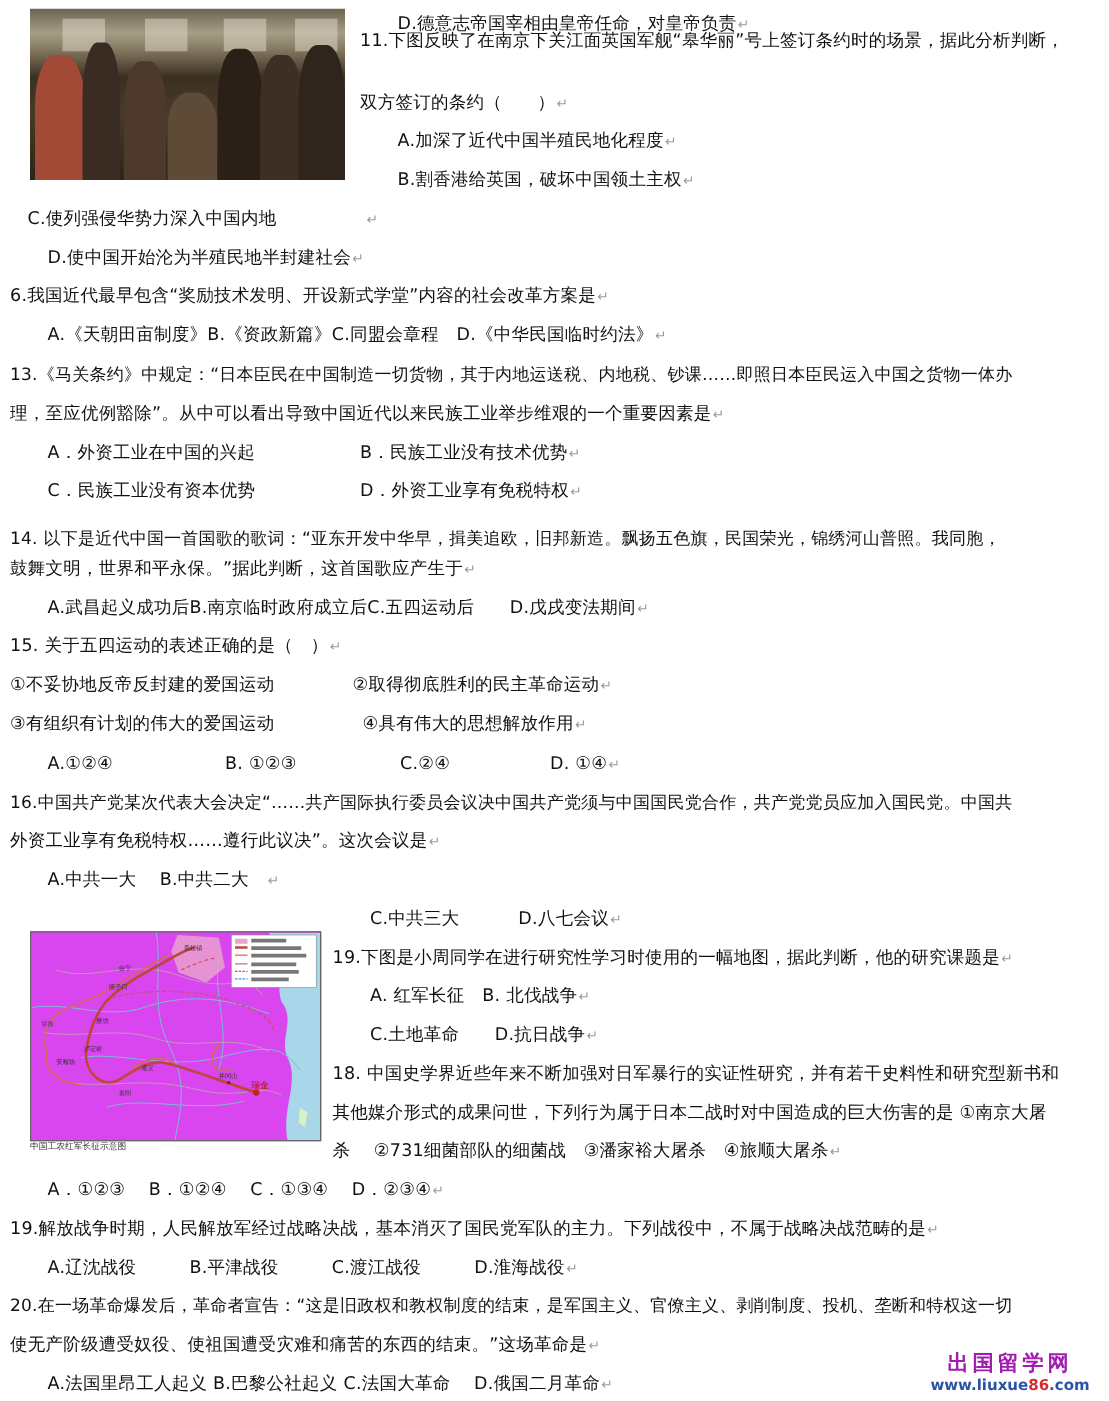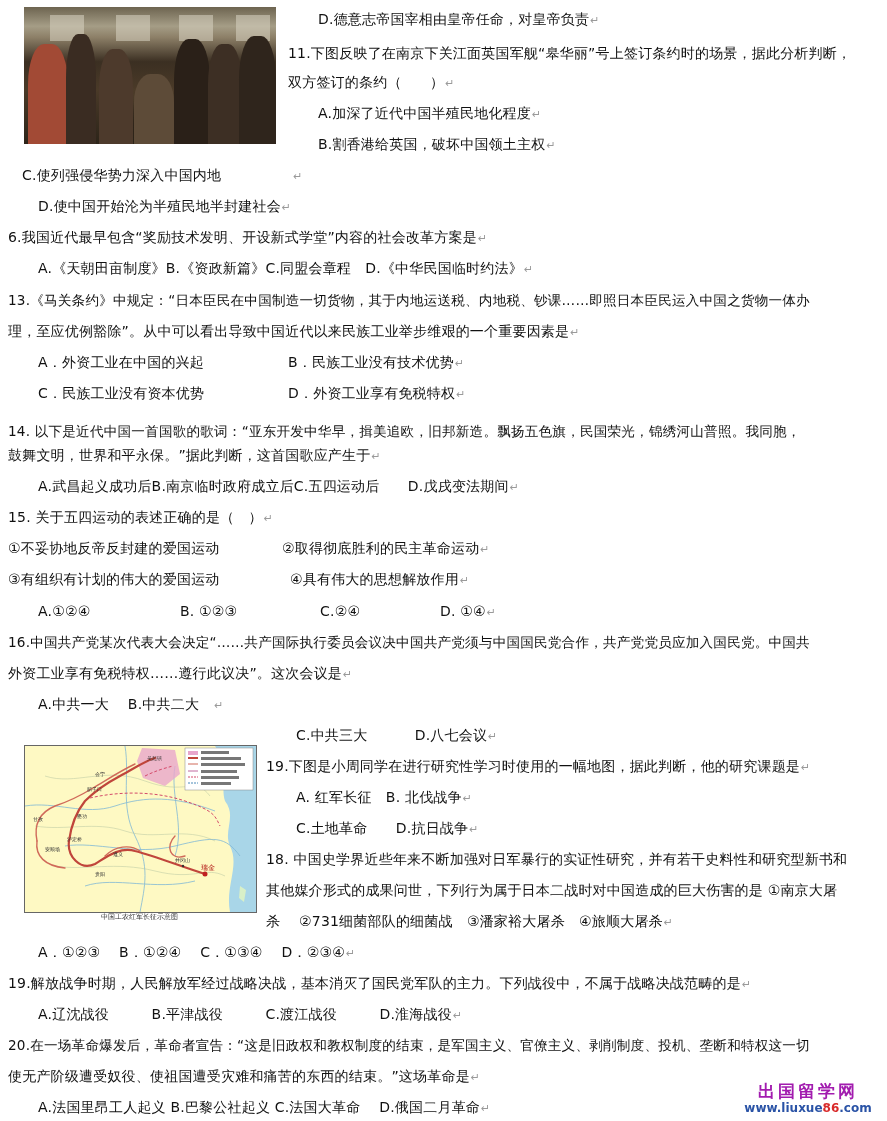--- a/index.html
+++ b/index.html
@@ -18,22 +18,22 @@
     left: 24px; top: 7px; width: 252px; height: 137px;
     background:
       radial-gradient(ellipse 30px 40px at 50px 75px, rgba(170,60,40,0.85), transparent 70%),
       radial-gradient(ellipse 40px 20px at 130px 90px, rgba(90,70,50,0.9), transparent 70%),
       radial-gradient(ellipse 70px 30px at 130px 120px, rgba(40,30,20,0.9), transparent 80%),
       linear-gradient(180deg, #6d6450 0%, #a59d86 14%, #8d8068 22%, #3b2f22 40%, #4a3a28 60%, #2c2419 100%);
     overflow: hidden;
   }
   .painting .win { position: absolute; top: 8px; width: 34px; height: 26px; background: #d8d3c3; opacity: .55; }
   .painting .fig { position: absolute; bottom: 0; border-radius: 40% 40% 0 0; }
-  .map-wrap { left: 24px; top: 745px; width: 231px; height: 166px; border: 1px solid #666; background: #fef9c3; overflow: hidden; }
-  .map-caption { position: absolute; left: 24px; top: 912px; width: 231px; text-align: center; font-size: 7px; color: #333; font-family: "DejaVu Serif", serif; }
+  .map-wrap { left: 24px; top: 745px; width: 231px; height: 166px; border: 1px solid #666; background: #d946ef; overflow: hidden; }
+  .map-caption { position: absolute; left: 24px; top: 912px; width: 231px; font-size: 7px; color: #333; font-family: "DejaVu Serif", serif; }
   .watermark { position: absolute; left: 733px; top: 1082px; width: 150px; text-align: center; }
   .wm-title { font-size: 17px; color: #a21caf; letter-spacing: 3px; line-height: 19px; font-weight: bold; }
   .wm-url { font-size: 12px; color: #2a53a6; line-height: 14px; font-weight: bold; }
   .wm-url .accent { color: #d92b2b; }
 </style>
 </head>
 <body>
 
 <div class="figure painting">
   <div class="win" style="left:26px"></div>
@@ -43,21 +43,21 @@
   <div class="fig" style="left:4px;width:40px;height:100px;background:#a24a35;"></div>
   <div class="fig" style="left:42px;width:30px;height:110px;background:#3a2c22;"></div>
   <div class="fig" style="left:75px;width:34px;height:95px;background:#4d3a2c;"></div>
   <div class="fig" style="left:110px;width:40px;height:70px;background:#5d4b38;"></div>
   <div class="fig" style="left:150px;width:36px;height:105px;background:#2a2018;"></div>
   <div class="fig" style="left:184px;width:34px;height:100px;background:#3d2f24;"></div>
   <div class="fig" style="left:215px;width:37px;height:108px;background:#2f251c;"></div>
 </div>
 
 <div class="line" style="left:318px;top:10px"><span>D.德意志帝国宰相由皇帝任命，对皇帝负责</span><span class="pm">↵</span></div>
-<div class="line" style="left:288px;top:44px"><span>11.下图反映了在南京下关江面英国军舰“皋华丽”号上签订条约时的场景，据此分析判断，</span></div>
+<div class="line" style="left:288px;top:24px"><span>11.下图反映了在南京下关江面英国军舰“皋华丽”号上签订条约时的场景，据此分析判断，</span></div>
 <div class="line" style="left:288px;top:73px"><span>双方签订的条约（　　）</span><span class="pm">↵</span></div>
 <div class="line" style="left:318px;top:104px"><span>A.加深了近代中国半殖民地化程度</span><span class="pm">↵</span></div>
 <div class="line" style="left:318px;top:135px"><span>B.割香港给英国，破坏中国领土主权</span><span class="pm">↵</span></div>
 <div class="line" style="left:22px;top:166px"><span>C.使列强侵华势力深入中国内地　　　　　</span><span class="pm">↵</span></div>
 <div class="line" style="left:38px;top:197px"><span>D.使中国开始沦为半殖民地半封建社会</span><span class="pm">↵</span></div>
 <div class="line" style="left:8px;top:228px"><span>6.我国近代最早包含“奖励技术发明、开设新式学堂”内容的社会改革方案是</span><span class="pm">↵</span></div>
 <div class="line" style="left:38px;top:259px"><span>A.《天朝田亩制度》B.《资政新篇》C.同盟会章程　D.《中华民国临时约法》</span><span class="pm">↵</span></div>
 <div class="line" style="left:8px;top:291px;font-size:13.6px"><span>13.《马关条约》中规定：“日本臣民在中国制造一切货物，其于内地运送税、内地税、钞课……即照日本臣民运入中国之货物一体办</span></div>
 <div class="line" style="left:8px;top:322px"><span>理，至应优例豁除”。从中可以看出导致中国近代以来民族工业举步维艰的一个重要因素是</span><span class="pm">↵</span></div>
 <div class="line" style="left:38px;top:353px"><span>A．外资工业在中国的兴起</span></div>

